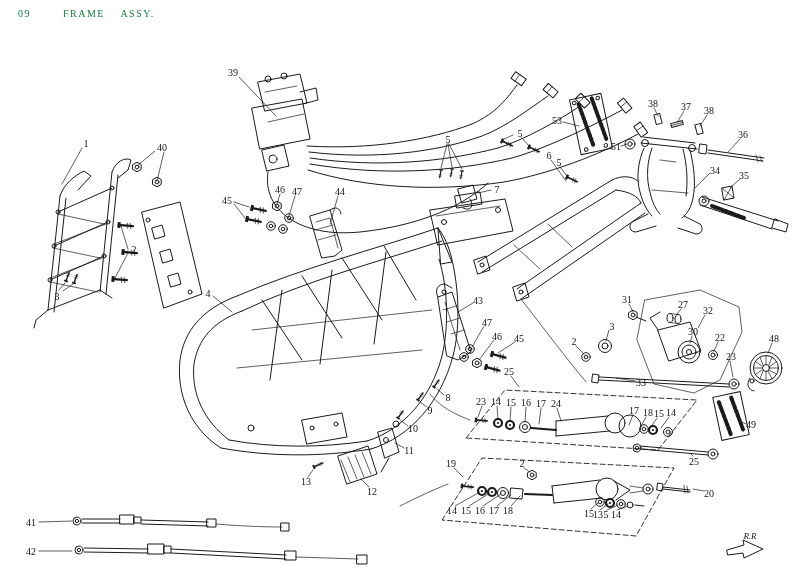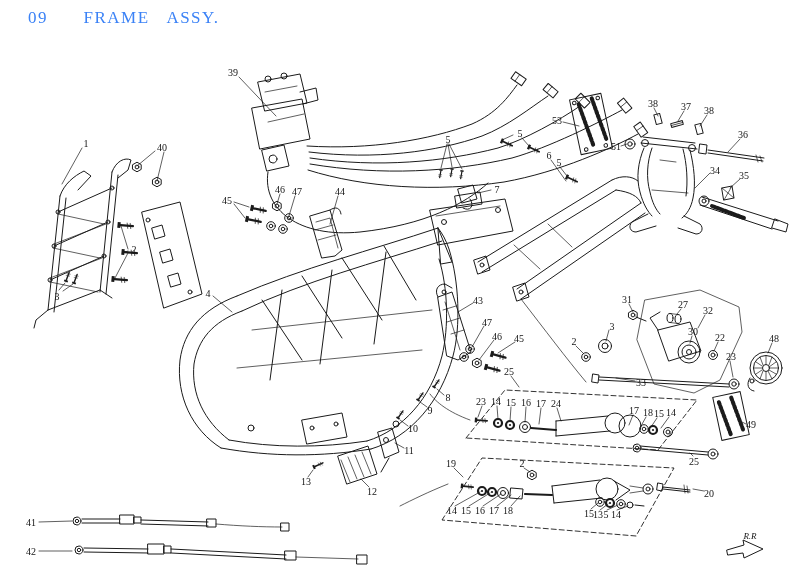--- a/index.html
+++ b/index.html
@@ -1,18 +1,18 @@
 <!DOCTYPE html>
 <html><head>
 <meta charset="utf-8">
 <style>
   html,body{margin:0;padding:0;width:792px;height:584px;background:#ffffff;overflow:hidden;
             font-family:"Liberation Serif",serif;}
   #stage{position:relative;width:792px;height:584px;}
-  #title{position:absolute;left:28px;top:8px;font-size:17px;color:#3b82f6;
+  #title{position:absolute;left:18px;top:8px;font-size:10px;color:#15803d;
          letter-spacing:1.5px;word-spacing:12px;white-space:pre;}
   svg{position:absolute;left:0;top:0;}
   svg *{stroke:#1b1b1b;fill:none;stroke-width:1;stroke-linecap:round;stroke-linejoin:round;}
   .thin{stroke-width:.7;}
   .lead{stroke-width:.7;}
   .dashedbox{stroke-dasharray:5 3;stroke-width:.9;}
   .spring{stroke-width:4;stroke-dasharray:2.6 1.9;}
   .dark{fill:#1b1b1b;stroke:none;}
   .thick{stroke-width:2.2;}
   text{stroke:none;}

